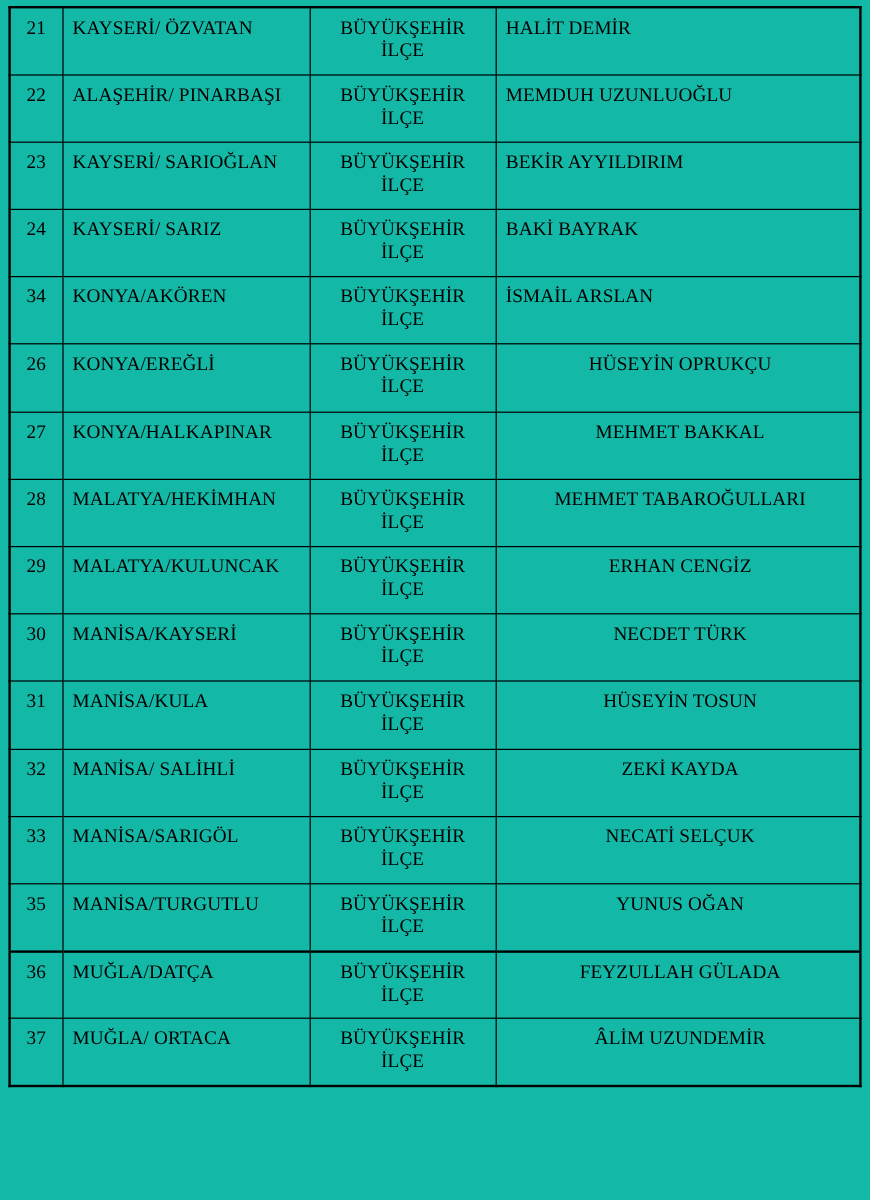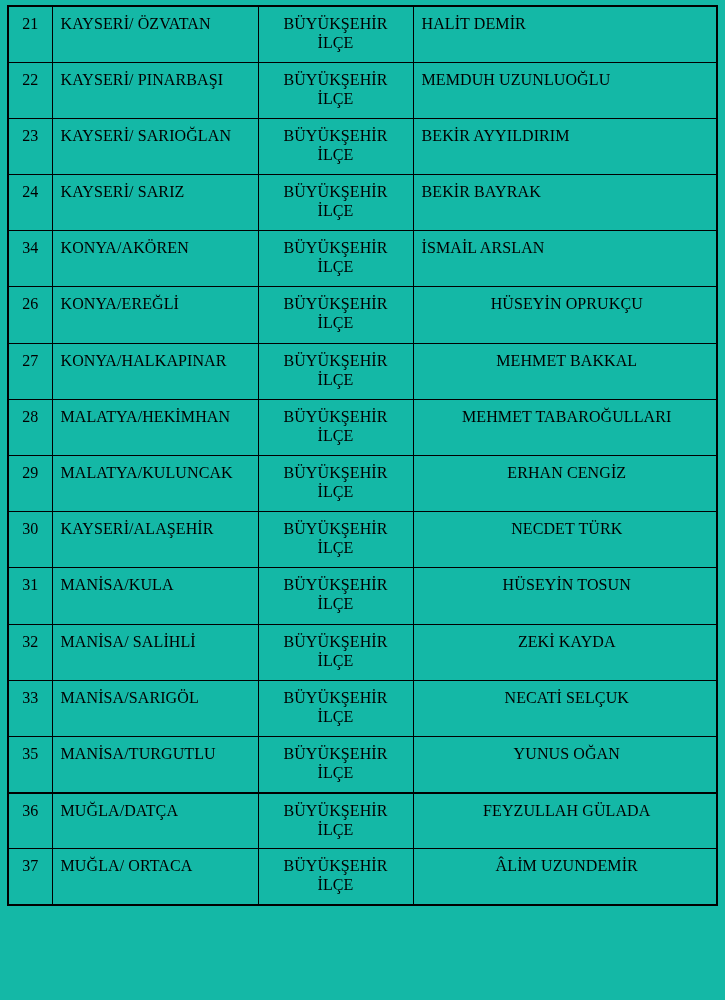--- a/index.html
+++ b/index.html
@@ -50,35 +50,35 @@
   <table class="mayors-table">
     <tbody>
         <tr>
     <td class="col-no">21</td>
     <td class="col-district">KAYSERİ/ ÖZVATAN</td>
     <td class="col-type">BÜYÜKŞEHİR İLÇE</td>
     <td class="col-mayor align-left">HALİT DEMİR</td>
   </tr>
         <tr>
     <td class="col-no">22</td>
-    <td class="col-district">KAYSERİ/ PINARBAŞI</td>
+    <td class="col-district">ALAŞEHİR/ PINARBAŞI</td>
     <td class="col-type">BÜYÜKŞEHİR İLÇE</td>
     <td class="col-mayor align-left">MEMDUH UZUNLUOĞLU</td>
   </tr>
         <tr>
     <td class="col-no">23</td>
     <td class="col-district">KAYSERİ/ SARIOĞLAN</td>
     <td class="col-type">BÜYÜKŞEHİR İLÇE</td>
     <td class="col-mayor align-left">BEKİR AYYILDIRIM</td>
   </tr>
         <tr>
     <td class="col-no">24</td>
     <td class="col-district">KAYSERİ/ SARIZ</td>
     <td class="col-type">BÜYÜKŞEHİR İLÇE</td>
-    <td class="col-mayor align-left">BEKİR BAYRAK</td>
+    <td class="col-mayor align-left">BAKİ BAYRAK</td>
   </tr>
         <tr>
     <td class="col-no">34</td>
     <td class="col-district">KONYA/AKÖREN</td>
     <td class="col-type">BÜYÜKŞEHİR İLÇE</td>
     <td class="col-mayor align-left">İSMAİL ARSLAN</td>
   </tr>
         <tr>
     <td class="col-no">26</td>
     <td class="col-district">KONYA/EREĞLİ</td>
@@ -98,21 +98,21 @@
     <td class="col-mayor align-center">MEHMET TABAROĞULLARI</td>
   </tr>
         <tr>
     <td class="col-no">29</td>
     <td class="col-district">MALATYA/KULUNCAK</td>
     <td class="col-type">BÜYÜKŞEHİR İLÇE</td>
     <td class="col-mayor align-center">ERHAN CENGİZ</td>
   </tr>
         <tr>
     <td class="col-no">30</td>
-    <td class="col-district">KAYSERİ/ALAŞEHİR</td>
+    <td class="col-district">MANİSA/KAYSERİ</td>
     <td class="col-type">BÜYÜKŞEHİR İLÇE</td>
     <td class="col-mayor align-center">NECDET TÜRK</td>
   </tr>
         <tr>
     <td class="col-no">31</td>
     <td class="col-district">MANİSA/KULA</td>
     <td class="col-type">BÜYÜKŞEHİR İLÇE</td>
     <td class="col-mayor align-center">HÜSEYİN TOSUN</td>
   </tr>
         <tr>

